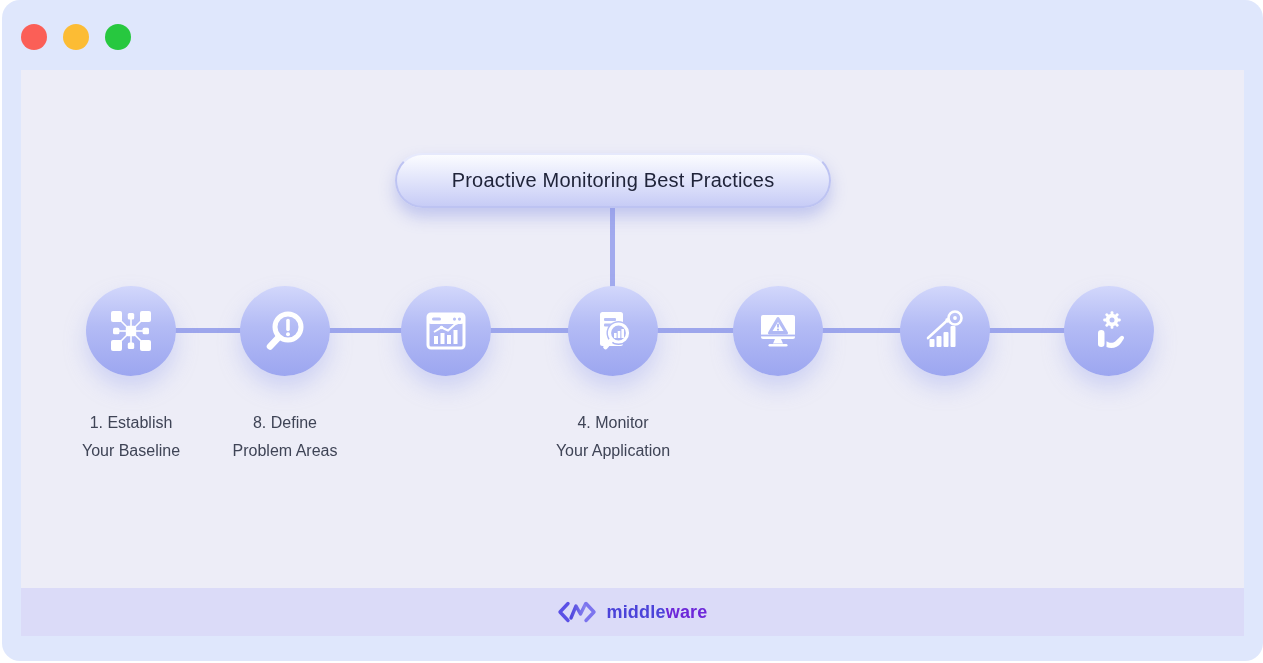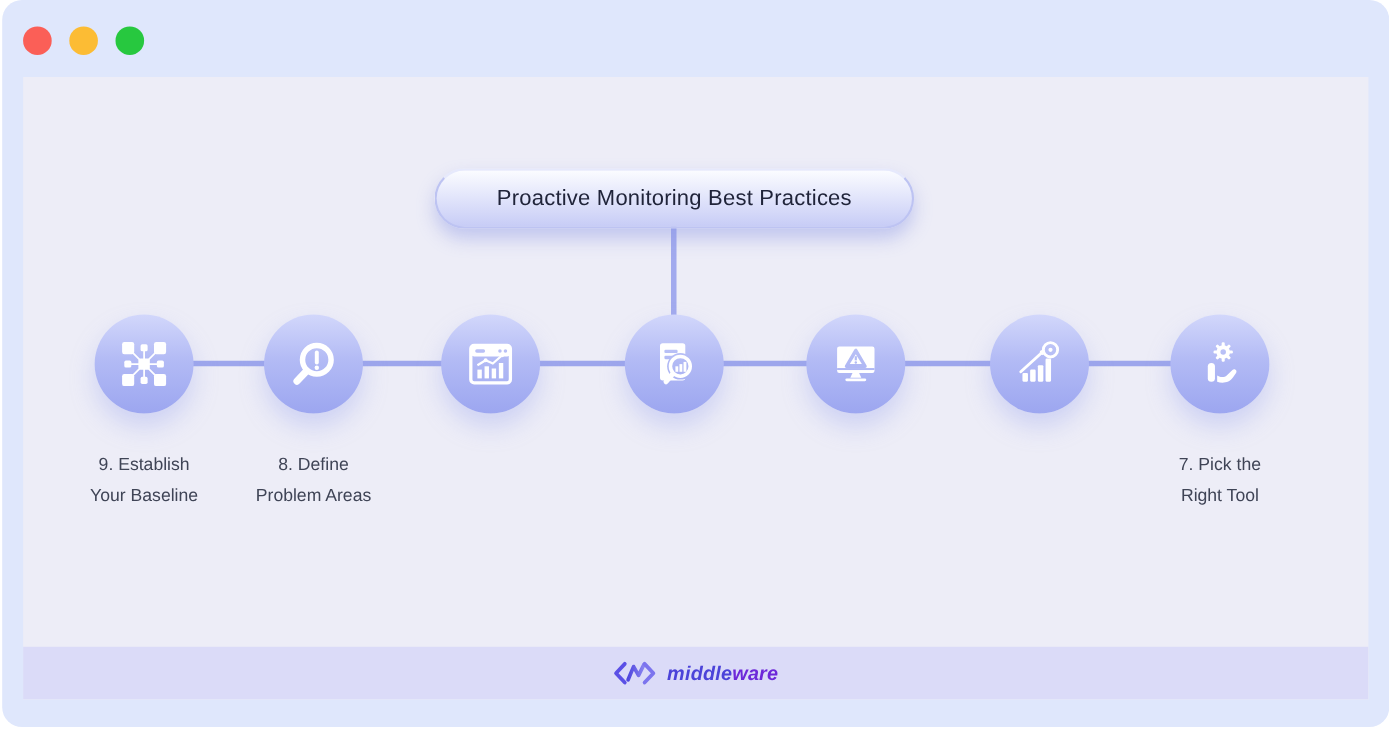--- a/index.html
+++ b/index.html
@@ -20,21 +20,21 @@
   .vline{position:absolute;left:589px;top:136px;width:5px;height:84px;background:#a2aaee;z-index:1;}
   .hline{position:absolute;left:110px;top:258px;width:978px;height:5px;background:#9da6ec;border-radius:3px;z-index:1;}
   .step{position:absolute;top:216px;width:160px;text-align:center;z-index:2;}
   .step-circle{width:90px;height:90px;margin:0 auto;border-radius:50%;
     background:linear-gradient(180deg,#d2d7fb 0%,#b3bbf5 45%,#9ca6f0 100%);
     box-shadow:0 12px 22px rgba(150,160,238,.35);
     display:flex;align-items:center;justify-content:center;}
   .step-circle svg{width:48px;height:48px;display:block;}
   .step-label{margin-top:33px;font-size:16px;line-height:28px;color:#3f4456;white-space:pre-line;}
   .footer{position:absolute;left:0;right:0;bottom:0;height:48px;background:#dbdbf8;
-    display:flex;align-items:center;justify-content:center;gap:9px;font-style:italic;}
+    display:flex;align-items:center;justify-content:center;gap:9px;}
   .brand-bold{font-size:18px;font-weight:bold;color:#4b43d9;letter-spacing:.2px;}
   .brand-light{font-size:18px;font-weight:bold;color:#6d28d9;letter-spacing:.2px;}
   .brand-text{display:flex;}
 </style>
 </head>
 <body>
 
 <div class="window">
   <div class="titlebar">
     <div class="dot red"></div>
@@ -70,21 +70,21 @@
             <rect x="4" y="33" width="11" height="11" rx="2"></rect>
               <rect x="33" y="33" width="11" height="11" rx="2"></rect>
             <rect x="20.8" y="6" width="6.4" height="6.4" rx="1.5"></rect>
               <rect x="20.8" y="35.6" width="6.4" height="6.4" rx="1.5"></rect>
             <rect x="6" y="20.8" width="6.4" height="6.4" rx="1.5"></rect>
               <rect x="35.6" y="20.8" width="6.4" height="6.4" rx="1.5"></rect>
             <rect x="18.8" y="18.8" width="10.4" height="10.4" rx="2"></rect>
           </g>
         </svg>
       </div>
-      <div class="step-label">9. Establish
+      <div class="step-label">1. Establish
 Your Baseline</div>
     </div>
 
     <div class="step" style="left:184px">
       <div class="step-circle">
         <svg viewBox="0 0 48 48" fill="none">
           <circle cx="27" cy="20" r="13" stroke="#ffffff" stroke-width="5"></circle>
           <line x1="27" y1="13.5" x2="27" y2="22.5" stroke="#ffffff" stroke-width="3.6" stroke-linecap="round"></line>
           <circle cx="27" cy="27.3" r="2" fill="#ffffff"></circle>
           <line x1="17.5" y1="30.5" x2="9" y2="39.5" stroke="#ffffff" stroke-width="6.5" stroke-linecap="round"></line>
@@ -136,20 +136,22 @@
           <rect width="48" height="48" fill="#ffffff" mask="url(#m4)"></rect>
           <circle cx="29.5" cy="26" r="9" fill="none" stroke="#ffffff" stroke-width="3.2"></circle>
           <g fill="#ffffff">
             <rect x="25" y="26" width="2.6" height="5"></rect>
               <rect x="28.7" y="24" width="2.6" height="7"></rect>
             <rect x="32.4" y="22" width="2.6" height="9"></rect>
           </g>
           <line x1="22" y1="33.5" x2="16.5" y2="40" stroke="#ffffff" stroke-width="4.6" stroke-linecap="round"></line>
         </svg>
       </div>
+      <div class="step-label">4. Monitor
+Your Application</div>
     </div>
 
     <div class="step" style="left:677px">
       <div class="step-circle">
         <svg viewBox="0 0 48 48">
           <defs>
             <mask id="m5">
               <rect width="48" height="48" fill="#000"></rect>
               <rect x="7" y="8" width="34" height="24" rx="2" fill="#fff"></rect>
               <rect x="7" y="27.6" width="34" height="1.8" fill="#000"></rect>
@@ -201,22 +203,20 @@
                 <rect x="25.6" y="4.2" width="2.8" height="4.6" rx="1.1" transform="rotate(315 27 13)"></rect>
               </g>
               <circle cx="27" cy="13" r="2.5" fill="#000"></circle>
             </mask>
           </defs>
           <rect width="48" height="48" fill="#ffffff" mask="url(#m7)"></rect>
           <rect x="13" y="23" width="6.5" height="17" rx="3.2" fill="#ffffff"></rect>
           <path d="M21.5 40 C26 41.8 32.5 41.2 36 36 L38.8 31.8 C40 29.8 37.2 27.6 35.4 29.4 L30.2 34.4 C28.6 35.9 25.6 36.2 23.4 35.2 L21.5 34.3 Z" fill="#ffffff"></path>
         </svg>
       </div>
-      <div class="step-label">7. Pick the
-Right Tool</div>
     </div>
 
     <div class="footer">
       <svg width="40" height="24" viewBox="0 0 40 24">
         <defs>
           <linearGradient id="lg" x1="0" y1="0" x2="1" y2="0">
             <stop offset="0" stop-color="#4f46de"></stop>
               <stop offset="1" stop-color="#8a85f0"></stop>
           </linearGradient>
         </defs>

